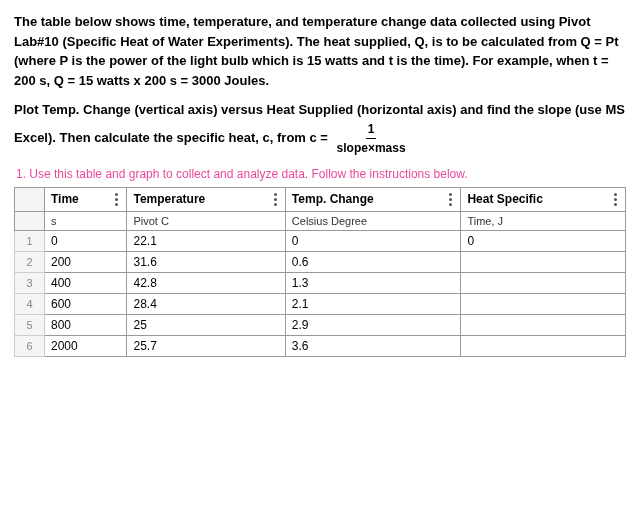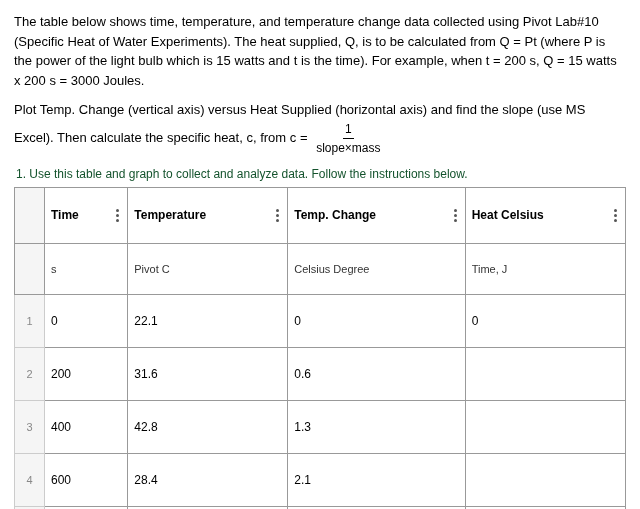--- a/index.html
+++ b/index.html
@@ -8,52 +8,53 @@
       font-size: 13px;
       background: #fff;
       color: #000;
       width: 640px;
       min-height: 509px;
       padding: 12px 14px;
     }
     .text-block {
       margin-bottom: 10px;
       line-height: 1.5;
+      font-weight: bold;
     }
     .fraction {
       display: inline-flex;
       flex-direction: column;
       align-items: center;
       margin: 0 3px;
       font-size: 12px;
       vertical-align: middle;
     }
     .fraction .numerator {
       border-bottom: 1px solid #000;
       padding: 0 2px;
       text-align: center;
     }
     .fraction .denominator {
       padding: 0 2px;
       text-align: left;
     }
     .instructions {
       font-size: 12px;
-      color: #14532d;
+      color: #ec4899;
       margin-bottom: 6px;
       padding-left: 2px;
     }
     table {
       border-collapse: collapse;
       width: 100%;
       font-size: 12px;
     }
     table th, table td {
       border: 1px solid #999;
-      padding: 19px 6px;
+      padding: 3px 6px;
       min-width: 30px;
     }
     table thead tr {
       background: #fff;
     }
     table thead th {
       font-weight: bold;
       text-align: left;
       vertical-align: bottom;
     }
@@ -139,21 +140,21 @@
           <span>Temp. Change</span>
           <div class="col-menu-icon">
             <span></span>
               <span></span>
               <span></span>
           </div>
         </div>
       </th>
       <th>
         <div class="th-container">
-          <span>Heat Celsius</span>
+          <span>Heat Specific</span>
           <div class="col-menu-icon">
             <span></span>
               <span></span>
               <span></span>
           </div>
         </div>
       </th>
     </tr>
     <tr>
       <th style="background:#f5f5f5;"></th>

